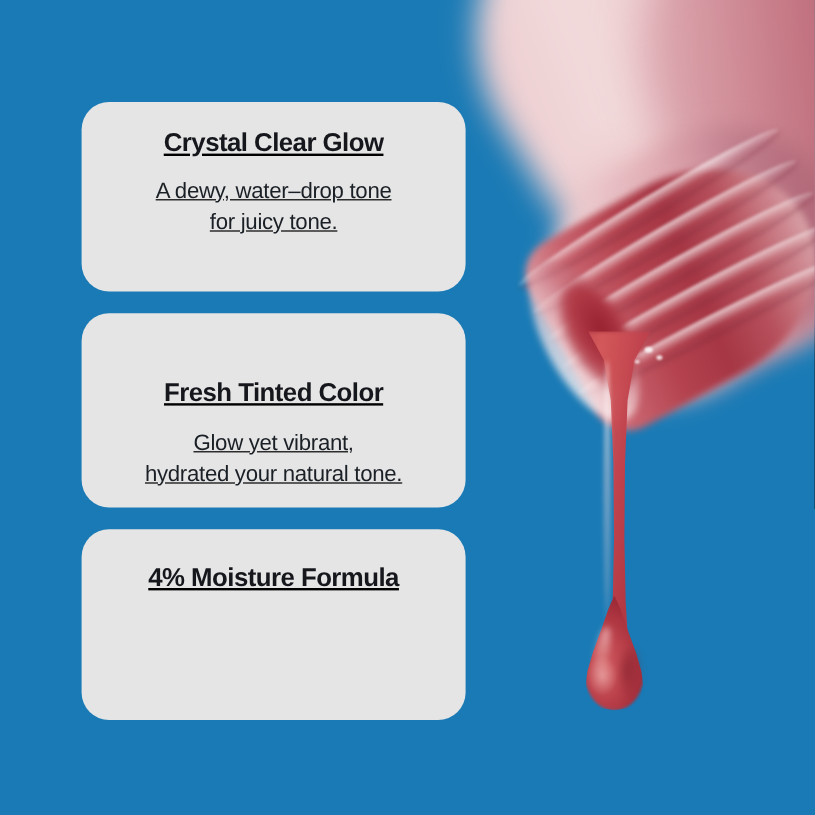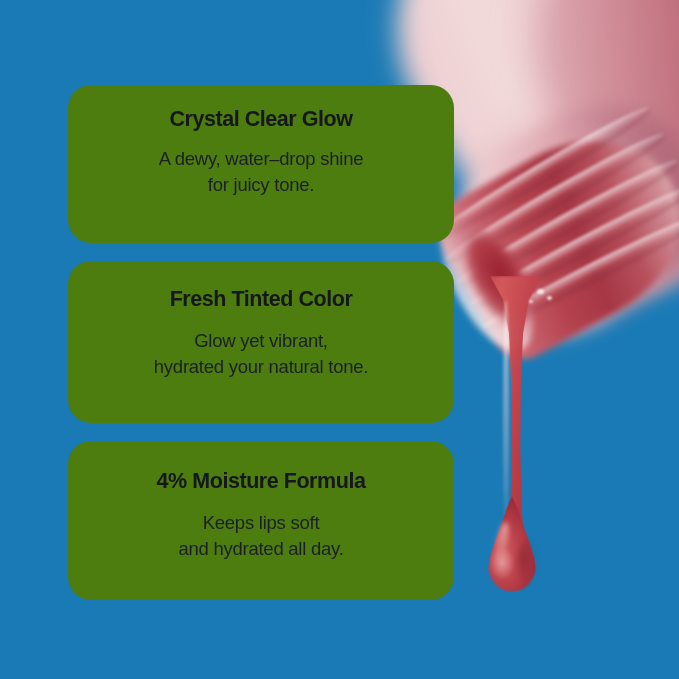--- a/index.html
+++ b/index.html
@@ -241,42 +241,43 @@
 
   
   .cards {
     position: absolute;
     left: 68px;
     top: 85px;
     width: 320px;
   }
   .card {
     box-sizing: border-box;
-    width: 386px;
-    background: #4d7c0f;
+    width: 320px;
+    background: #e5e5e5;
     border-radius: 23px;
     padding: 22px 18px 20px;
     text-align: center;
     margin-bottom: 18px;
+    text-decoration: underline;
   }
   .card:last-child { margin-bottom: 0; }
 
   .card-1 { height: 158px; }
   .card-2 { height: 162px; padding-top: 26px; }
   .card-3 { height: 159px; padding-top: 28px; }
 
   .card-title {
     margin: 0 0 14px;
     font-size: 21.5px;
     font-weight: bold;
     letter-spacing: -0.45px;
     color: #15171c;
     line-height: 1.15;
   }
-  .card-2 .card-title { margin-bottom: 16px; }
+  .card-2 .card-title { margin-bottom: 16px; margin-top: 28px; }
   .card-3 .card-title { margin-bottom: 16px; }
 
   .card-desc {
     margin: 0;
     font-size: 18.5px;
     font-weight: normal;
     letter-spacing: -0.25px;
     color: #1b2026;
     line-height: 1.42;
   }
@@ -312,35 +313,31 @@
     <div class="fleck f1"></div>
     <div class="fleck f2"></div>
     <div class="fleck f3"></div>
   </div>
 
   <div class="cards">
 
     <div class="card card-1">
       <p class="card-title">Crystal Clear Glow</p>
       <p class="card-desc">
-        <span class="ln">A dewy, water–drop shine</span>
+        <span class="ln">A dewy, water–drop tone</span>
         <span class="ln">for juicy tone.</span>
       </p>
     </div>
 
     <div class="card card-2">
       <p class="card-title">Fresh Tinted Color</p>
       <p class="card-desc">
         <span class="ln">Glow yet vibrant,</span>
         <span class="ln">hydrated your natural tone.</span>
       </p>
     </div>
 
     <div class="card card-3">
       <p class="card-title">4% Moisture Formula</p>
-      <p class="card-desc">
-        <span class="ln">Keeps lips soft</span>
-        <span class="ln">and hydrated all day.</span>
-      </p>
     </div>
 
   </div>
 </div>
 
 </body></html>

